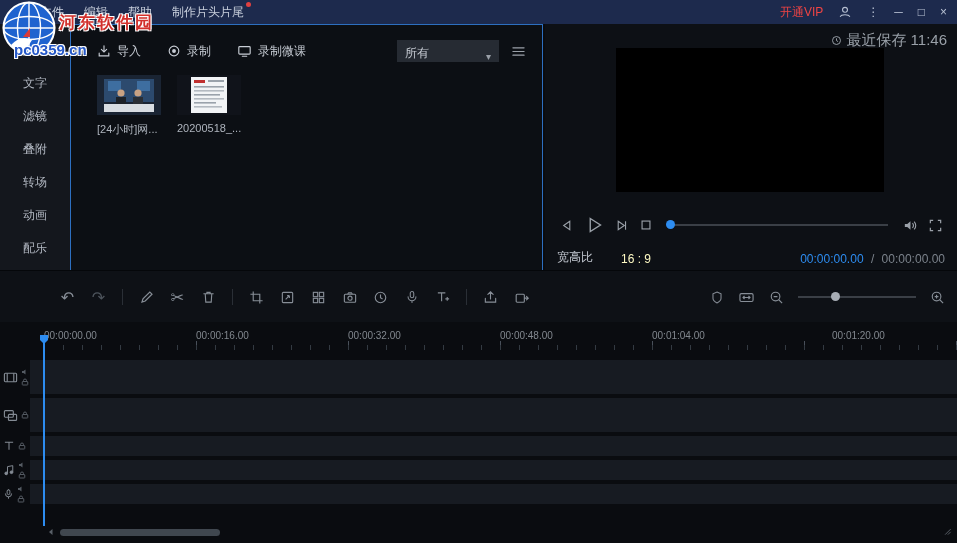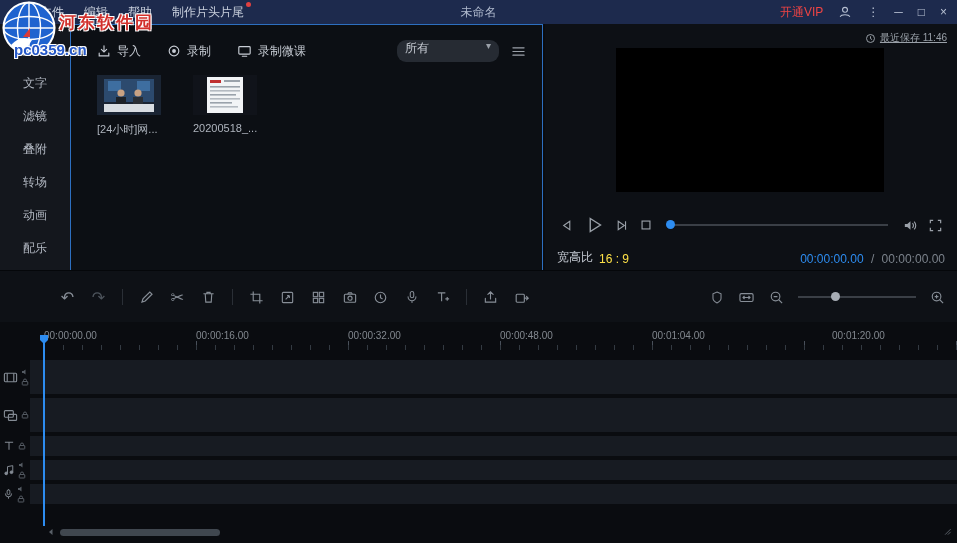--- a/index.html
+++ b/index.html
@@ -20,40 +20,40 @@
   
   .sidebar{position:absolute;top:24px;left:0;width:70px;height:246px;background:#14171d;display:flex;flex-direction:column;padding-top:10px;}
   .side-item{height:33px;line-height:33px;text-align:center;font-size:12px;color:#b2b8c2;cursor:pointer;}
   .side-item.active{color:#ffffff;}
 
   
   .media-panel{position:absolute;left:70px;top:24px;width:471px;height:246px;background:#0c0f14;border:1px solid #2d6fc0;}
   .mp-toolbar{display:flex;align-items:center;margin-top:14px;padding:0 16px 0 26px;font-size:12px;color:#c8cdd5;height:24px;}
   .mp-btn{display:flex;align-items:center;gap:6px;cursor:pointer;color:#c8cdd5;}
   .mp-btn + .mp-btn{margin-left:26px;}
-  .mp-filter{margin-left:auto;width:86px;height:22px;background:#262b33;border-radius:9px;display:flex;align-items:flex-start;padding:0 8px;cursor:pointer;}
+  .mp-filter{margin-left:auto;width:86px;height:22px;background:#262b33;border-radius:0;display:flex;align-items:flex-end;padding:0 8px;cursor:pointer;}
   .mp-filter .chev{margin-left:auto;color:#9aa0a8;font-size:10px;}
   .mp-list{margin-left:12px;cursor:pointer;color:#9aa0a8;}
-  .mp-grid{display:flex;gap:30px;padding:12px 0 0 26px;}
+  .mp-grid{display:flex;gap:14px;padding:12px 0 0 26px;}
   .mp-item{width:66px;cursor:pointer;}
   .mp-thumb{width:64px;height:40px;background:#000;}
   .mp-name{font-size:11px;color:#aeb4bd;margin-top:7px;white-space:nowrap;overflow:hidden;}
 
   
   .preview{position:absolute;left:545px;top:24px;width:412px;height:246px;background:#0d1015;}
-  .saved{position:absolute;top:7px;right:10px;display:flex;align-items:center;gap:4px;font-size:10px;color:#99a0a8;text-decoration:underline;}
+  .saved{position:absolute;top:7px;right:10px;display:flex;align-items:center;gap:4px;font-size:15px;color:#99a0a8;}
   .video{position:absolute;left:71px;top:24px;width:268px;height:144px;background:#000;}
   .pv-controls{position:absolute;left:0;right:0;top:186px;height:30px;display:flex;align-items:center;padding:0 14px;color:#9aa0a8;}
   .pv-controls .icon{cursor:pointer;}
   .pv-gap{width:10px;}
   .scrubber{position:relative;flex:1;height:2px;background:#3a3f46;margin:0 14px;}
   .scrub-dot{position:absolute;left:-1px;top:-4px;width:9px;height:9px;border-radius:50%;background:#2d8cf0;cursor:pointer;}
   .pv-info{position:absolute;left:0;right:0;top:218px;height:24px;display:flex;align-items:flex-end;padding:0 12px;font-size:12px;}
   .aspect-label{color:#c5cad3;margin-right:6px;}
-  .aspect-value{color:#fde047;}
+  .aspect-value{color:#fef9c3;margin-left:22px;}
   .times{margin-left:auto;margin-top:31px;}
   .t-cur{color:#2d8cf0;}
   .t-sep{color:#7b828b;margin:0 4px;}
   .t-total{color:#7b828b;}
 
   
   .edit-toolbar{position:absolute;top:270px;left:0;right:0;height:52px;background:#0e1116;border-top:1px solid #05070a;display:flex;align-items:center;padding-left:52px;color:#878e97;}
   .et-icon{width:31px;display:flex;justify-content:center;cursor:pointer;}
   .et-icon.disabled{color:#4d545c;cursor:default;}
   .et-div{width:1px;height:16px;background:#2a2f36;margin:0 8px;}
@@ -90,21 +90,20 @@
 
 <div class="app">
 
   <div class="titlebar">
     <div class="menus">
       <span class="menu">文件</span>
       <span class="menu">编辑</span>
       <span class="menu">帮助</span>
       <span class="menu"><span>制作片头片尾</span><span class="dot"></span></span>
     </div>
-    <div class="doc-title">未命名</div>
     <div class="tb-actions">
       <span class="vip">开通VIP</span>
       <span class="icon">
         <svg width="14" height="14" viewBox="0 0 16 16" fill="none" stroke="#b7c0d2" stroke-width="1.3">
             <circle cx="8" cy="5.5" r="2.8"></circle>
             <path d="M2.5 13.5c1.2-3.2 9.8-3.2 11 0"></path>
           </svg>
       </span>
       <span class="winbtn">⋮</span>
       <span class="winbtn">─</span>

